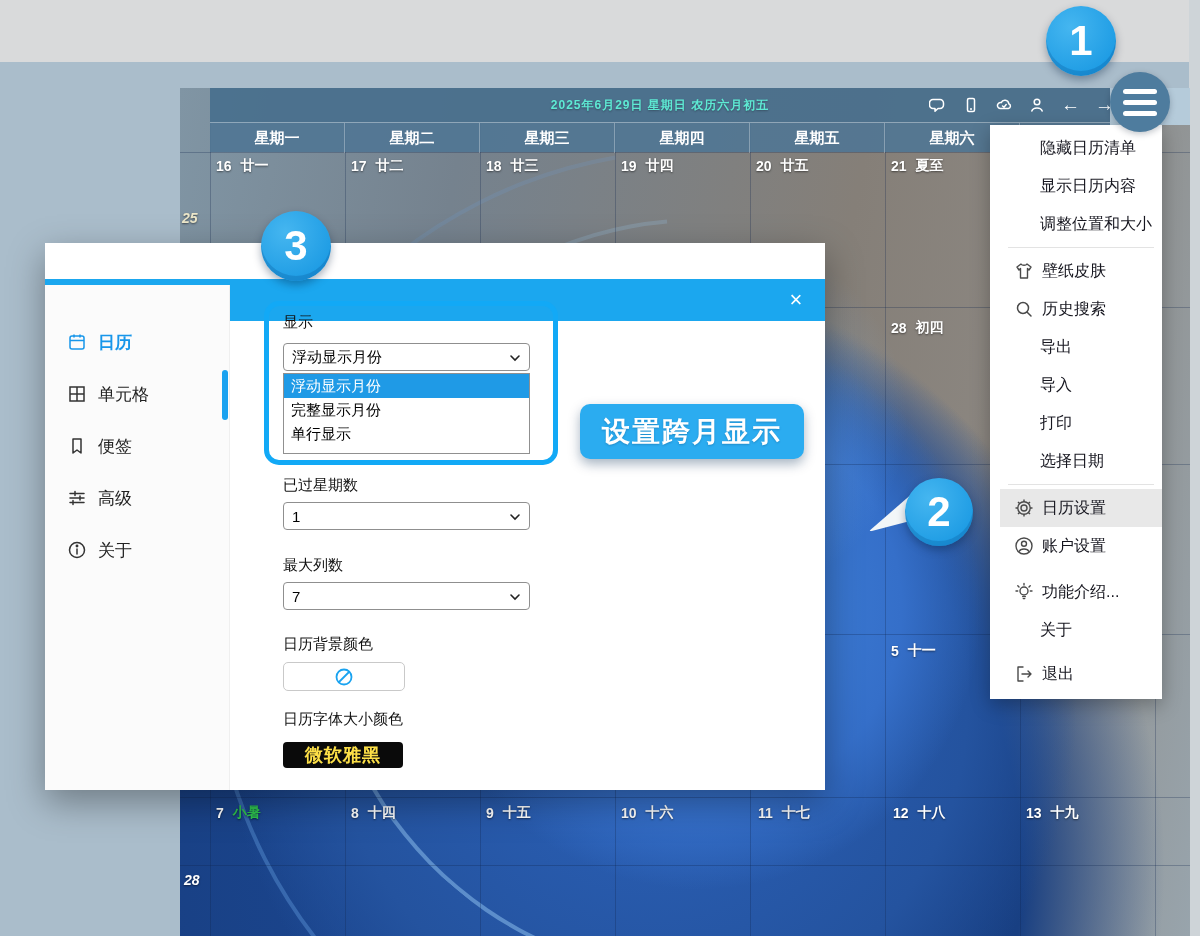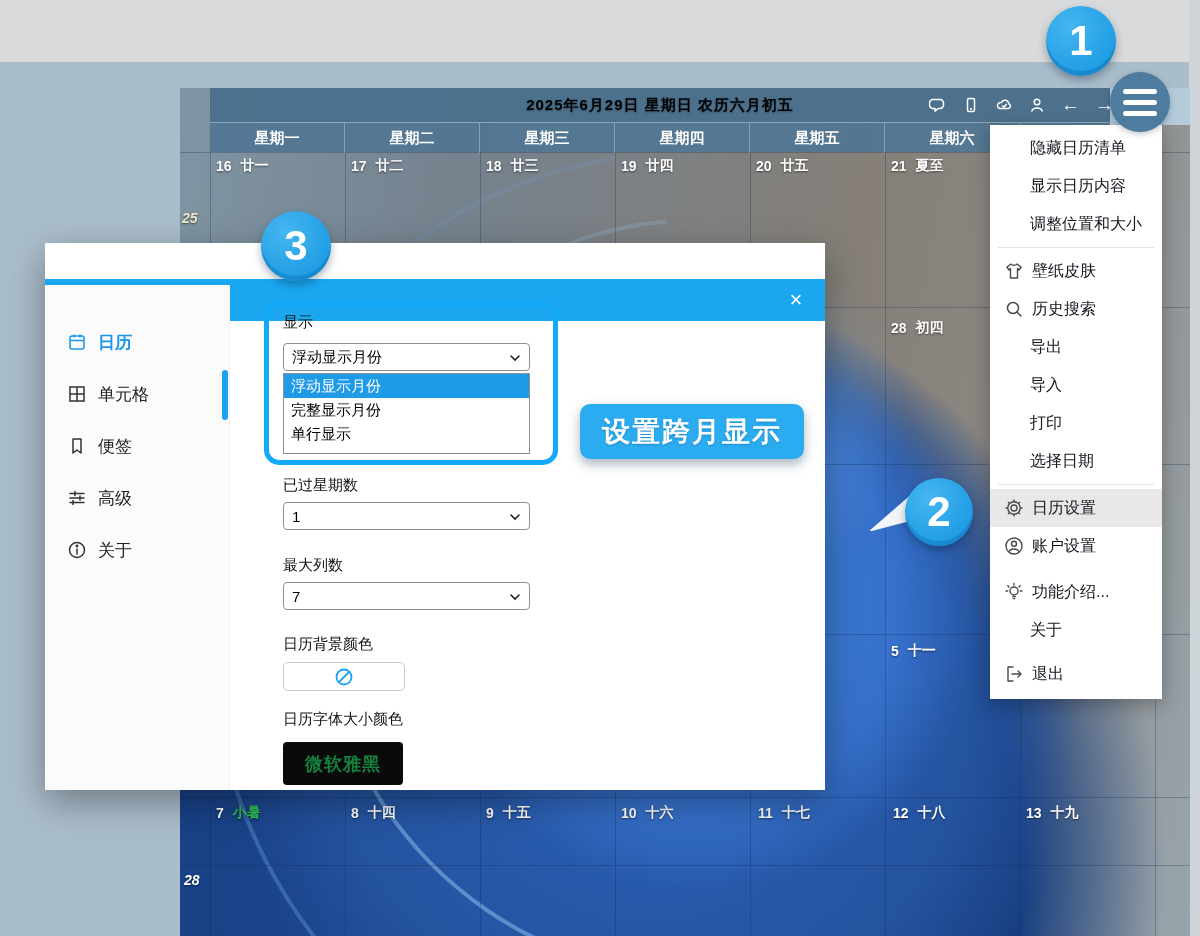--- a/index.html
+++ b/index.html
@@ -19,21 +19,21 @@
       radial-gradient(circle 840px at 380px 780px, #1d4a97 0%, #183f82 55%, rgba(24,63,130,0) 72%),
       radial-gradient(circle 1000px at 150px 950px, #0e2b58 0%, #123265 50%, rgba(18,50,101,0) 68%),
       linear-gradient(100deg,#8095a4 0%,#75828e 25%,#857f78 60%,#8b8680 75%,#98a4ac 100%);}
   .arc{position:absolute;border-radius:50%;border:4px solid transparent;}
   .arc1{width:760px;height:760px;left:140px;top:130px;border-bottom-color:rgba(160,210,250,.45);border-left-color:rgba(160,210,250,.2);transform:rotate(40deg);}
   .arc2{width:980px;height:980px;left:30px;top:60px;border-bottom-color:rgba(110,170,235,.35);border-left-color:rgba(110,170,235,.15);transform:rotate(35deg);}
   .corner-patch{position:absolute;left:1110px;top:88px;width:80px;height:37px;background:#b5cbda;z-index:4;}
 
   
   .cal-header{position:absolute;left:210px;top:88px;width:900px;height:34px;background:rgba(73,112,141,.94);z-index:5;display:flex;align-items:center;justify-content:center;}
-  .cal-date{color:#000000;font-size:15px;font-weight:bold;letter-spacing:1px;text-shadow:0 1px 2px rgba(0,0,0,.3);}
+  .cal-date{color:#5eead4;font-size:12px;font-weight:bold;letter-spacing:1px;text-shadow:0 1px 2px rgba(0,0,0,.3);}
   .hicons{position:absolute;right:-6px;top:0;height:34px;display:flex;align-items:center;gap:15px;padding-right:2px;}
   .hico{width:18px;height:18px;display:block;}
   .harrow{color:#fff;font-size:19px;line-height:18px;font-weight:bold;}
   .weekdays{position:absolute;left:210px;top:122px;width:900px;height:30px;display:flex;z-index:5;background:rgba(80,118,148,.9);border-top:1px solid rgba(255,255,255,.35);}
   .wd{width:135px;height:30px;line-height:30px;text-align:center;color:#fff;font-weight:bold;font-size:15px;border-right:1px solid rgba(255,255,255,.3);}
   .vgrid{position:absolute;left:180px;top:122px;width:1010px;height:814px;z-index:4;
     background-image:repeating-linear-gradient(to right, rgba(15,35,75,.28) 0 1px, transparent 1px 135px);
     background-position:30px 0;}
   .hline{position:absolute;left:180px;width:1010px;height:1px;background:rgba(15,35,75,.28);z-index:4;}
   .cell{position:absolute;display:flex;gap:9px;color:#fff;font-size:14px;font-weight:bold;z-index:6;text-shadow:0 1px 2px rgba(0,0,0,.5);align-items:center;}
@@ -41,21 +41,21 @@
   .cell .g{color:#2ec24e;}
   .edge-num{position:absolute;color:#ece7ca;font-size:14px;font-weight:bold;z-index:6;text-shadow:0 1px 2px rgba(0,0,0,.5);font-style:italic;}
 
   
   .menu-circle{position:absolute;left:1110px;top:72px;width:60px;height:60px;border-radius:50%;background:#4e7c9e;z-index:32;display:flex;flex-direction:column;justify-content:center;align-items:center;gap:6px;box-shadow:0 2px 6px rgba(0,20,40,.25);cursor:pointer;}
   .menu-circle i{display:block;width:34px;height:5px;border-radius:3px;background:#fff;}
   .badge{position:absolute;width:70px;height:70px;border-radius:50%;background:radial-gradient(circle at 35% 30%, #45b6f0, #1e9ce4 75%);z-index:40;color:#fff;font-size:42px;font-weight:bold;display:flex;align-items:center;justify-content:center;box-shadow:0 4px 9px rgba(0,30,60,.35), inset 0 -5px 0 rgba(0,70,130,.22);}
   .wedge{position:absolute;left:868px;top:492px;width:46px;height:40px;background:#f2f6f8;z-index:39;clip-path:polygon(100% 0,100% 70%,0 100%);border-radius:6px;}
 
   
-  .menu{position:absolute;left:990px;top:125px;width:172px;background:#fff;z-index:30;box-shadow:0 6px 18px rgba(0,0,0,.28);padding:4px 0 6px 0;}
+  .menu{position:absolute;left:990px;top:125px;width:172px;background:#fff;z-index:30;box-shadow:0 6px 18px rgba(0,0,0,.28);padding:4px 0 6px 10px;}
   .menu-item{height:38px;display:flex;align-items:center;padding-left:14px;gap:8px;cursor:pointer;color:#16161f;font-size:16px;}
   .menu-item.noicon{padding-left:40px;}
   .menu-item.hl{background:#e8e8e8;}
   .mi-icon{width:20px;height:20px;flex:0 0 20px;}
   .msep{height:1px;background:#e3e3e3;margin:4px 8px;}
   .sp8{margin-top:8px;} .sp6{margin-top:6px;}
 
   
   .dialog{position:absolute;left:45px;top:243px;width:780px;height:547px;background:#fff;z-index:20;box-shadow:0 12px 34px rgba(0,0,0,.35);}
   .titlebar{position:absolute;left:0;top:0;width:780px;height:42px;background:#1ba7ef;display:flex;align-items:center;margin-top:36px;}
@@ -68,21 +68,21 @@
   .side-item.active{color:#1796ea;font-weight:bold;}
   .side-ind{position:absolute;left:177px;top:127px;width:6px;height:50px;border-radius:3px;background:#1aa2f0;}
   .flabel{position:absolute;font-size:15px;color:#111;}
   .sel{position:absolute;width:247px;height:28px;background:#fff;border:1px solid #8f8f8f;border-radius:4px;display:flex;align-items:center;padding:0 8px;font-size:15px;color:#000;cursor:pointer;}
   .sel svg{position:absolute;right:8px;top:8px;}
   .optlist{position:absolute;width:247px;background:#fff;border:1px solid #909090;z-index:22;padding-bottom:7px;}
   .opt{height:24px;line-height:24px;padding-left:7px;font-size:15px;color:#000;cursor:pointer;}
   .opt.selected{background:#1f9ae6;color:#fff;}
   .anno-box{position:absolute;left:219px;top:58px;width:294px;height:164px;border:5px solid #12a9f6;border-radius:15px;z-index:25;pointer-events:none;}
   .bgbtn{position:absolute;width:122px;height:29px;background:#fff;border:1px solid #c9c9c9;border-radius:5px;display:flex;align-items:center;justify-content:center;cursor:pointer;}
-  .fontbtn{position:absolute;width:120px;height:43px;background:#0a0a0a;border-radius:4px;color:#15803d;font-size:18px;font-weight:bold;display:flex;align-items:center;justify-content:center;cursor:pointer;letter-spacing:1px;}
+  .fontbtn{position:absolute;width:120px;height:26px;background:#0a0a0a;border-radius:4px;color:#fde047;font-size:18px;font-weight:bold;display:flex;align-items:center;justify-content:center;cursor:pointer;letter-spacing:1px;}
 
   
   .callout{position:absolute;left:580px;top:404px;width:224px;height:55px;background:#2bacf0;border-radius:10px;z-index:26;display:flex;align-items:center;justify-content:center;color:#fff;font-size:28px;font-weight:bold;letter-spacing:2px;box-shadow:0 5px 12px rgba(0,40,80,.35);text-shadow:0 1px 2px rgba(0,60,110,.3);}
 </style>
 </head>
 <body>
 
 <div class="stage">
   <div class="wallpaper">
     <div class="arc arc1"></div>

